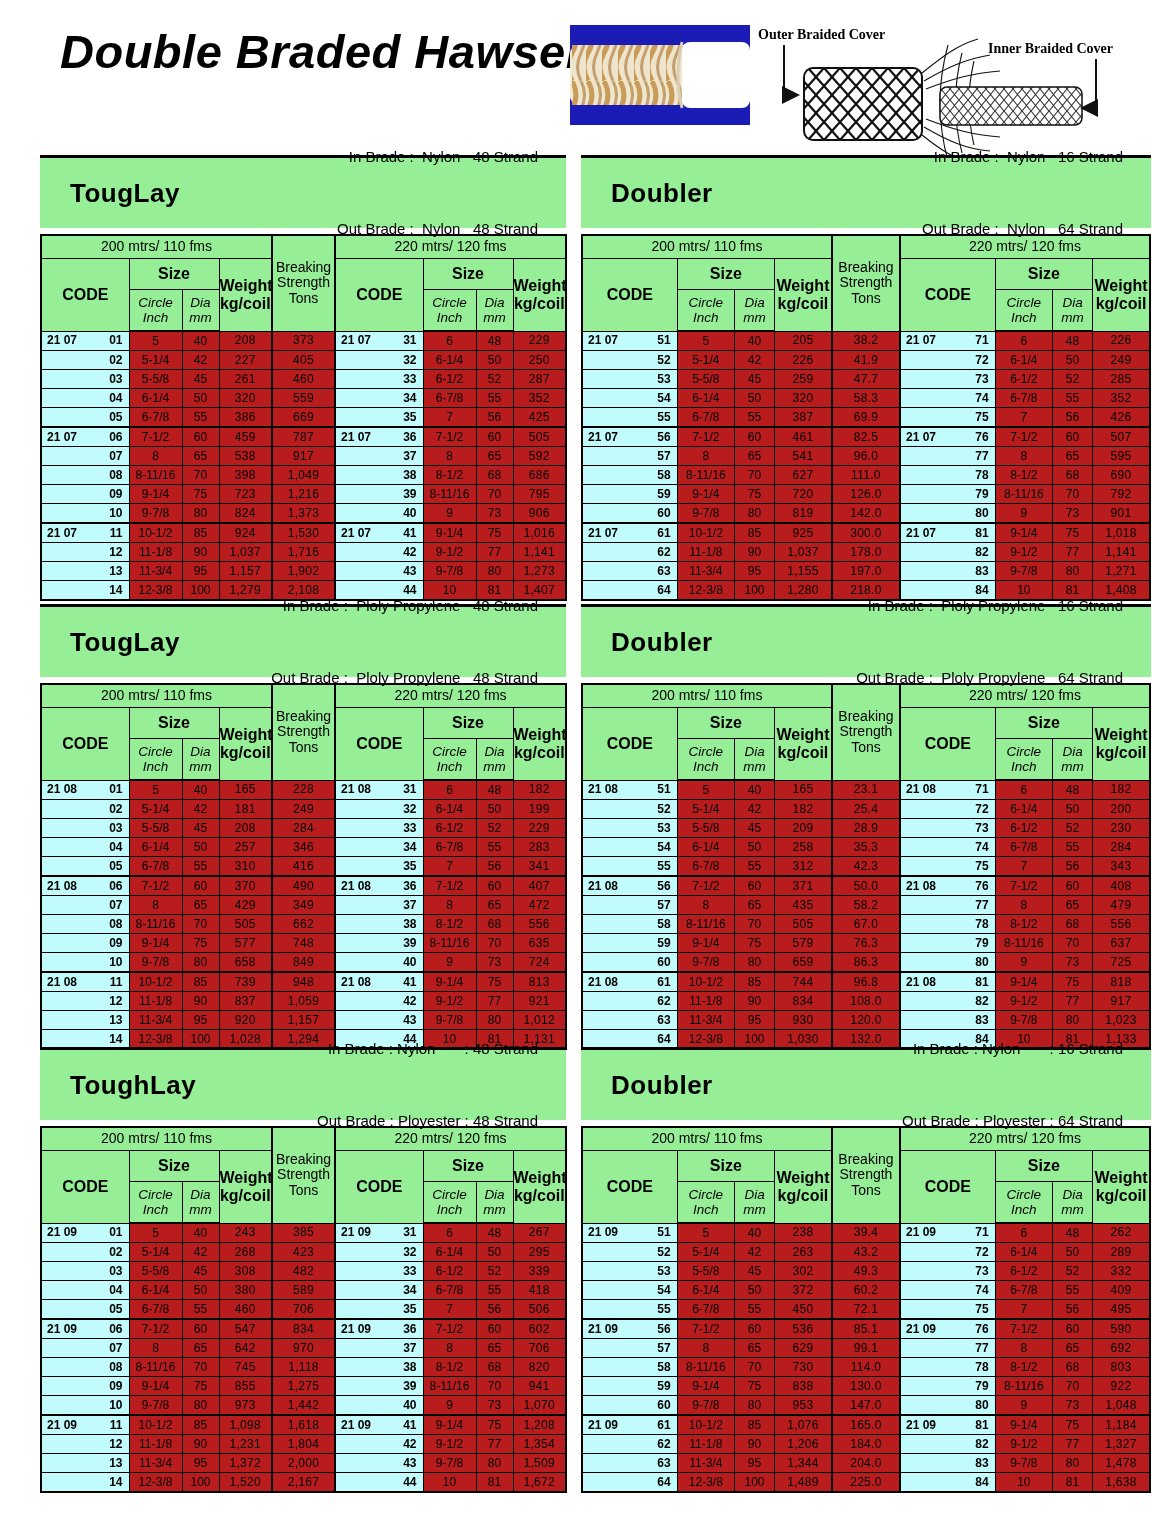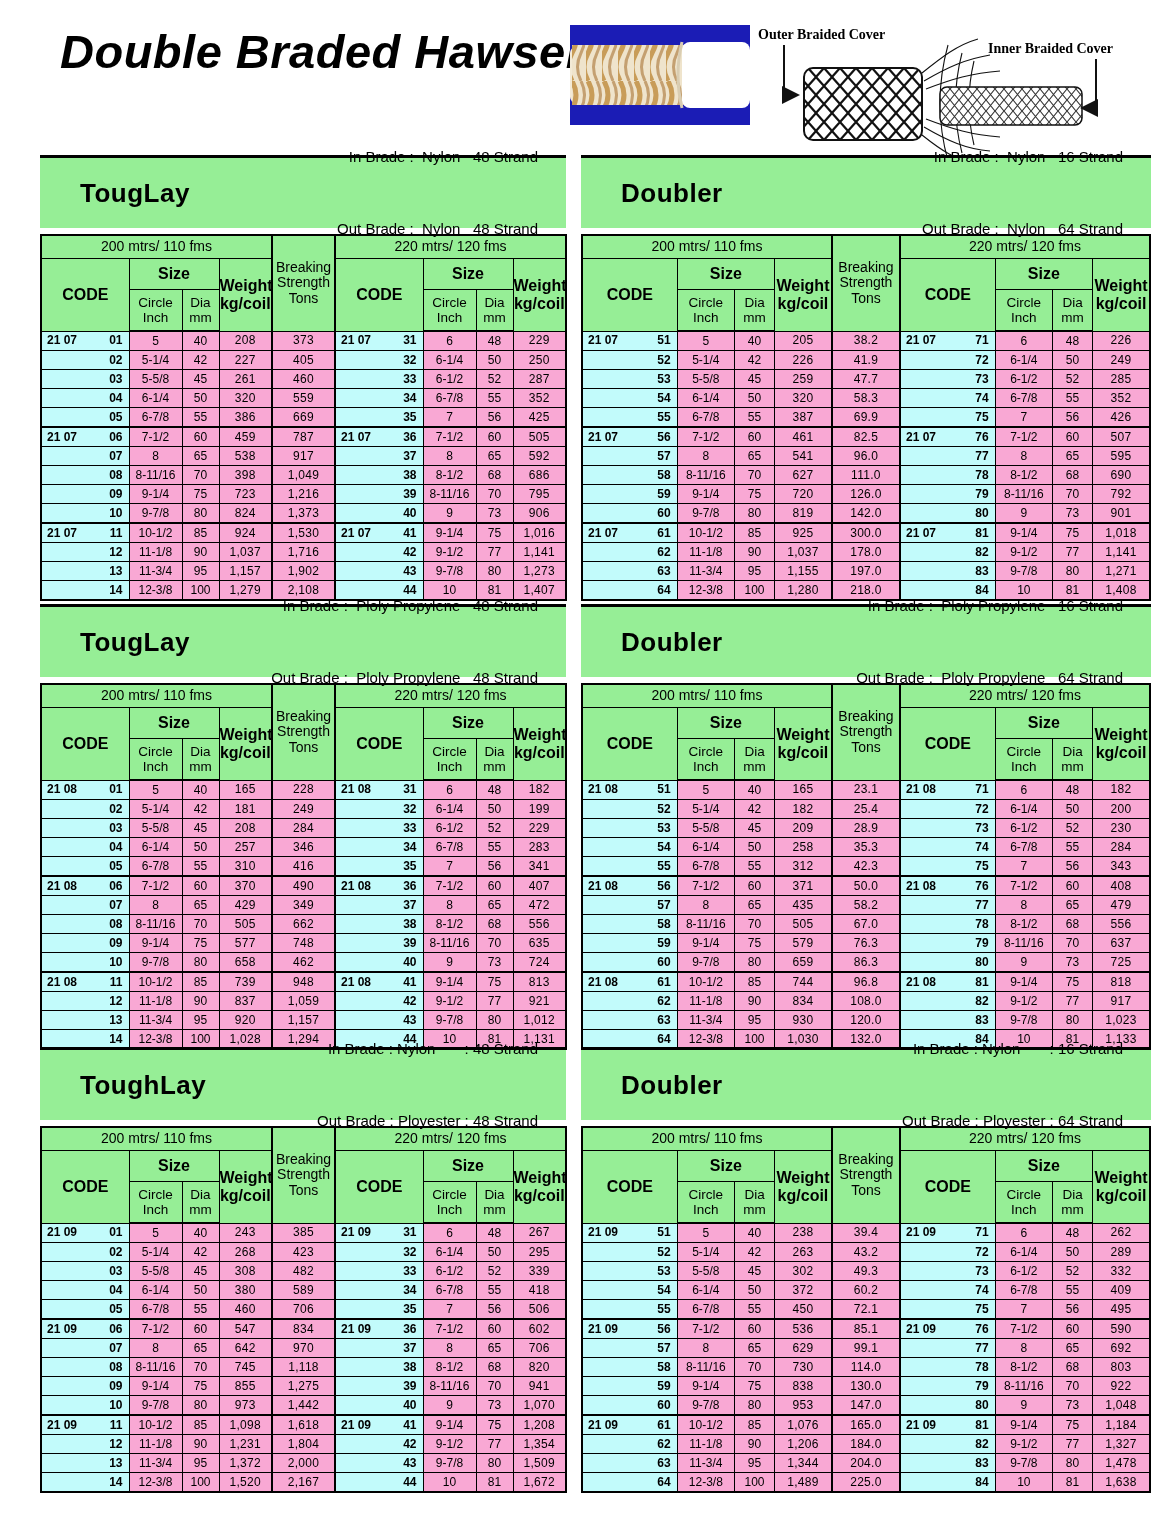--- a/index.html
+++ b/index.html
@@ -17,31 +17,31 @@
   section.ptable{position:absolute;}
   #tables section:nth-of-type(1){left:40px; top:155px; width:526px;}
   #tables section:nth-of-type(2){left:581px;top:155px; width:570px;}
   #tables section:nth-of-type(3){left:40px; top:604px; width:526px;}
   #tables section:nth-of-type(4){left:581px;top:604px; width:570px;}
   #tables section:nth-of-type(5){left:40px; top:1047px;width:526px;}
   #tables section:nth-of-type(6){left:581px;top:1047px;width:570px;}
 
   .band{background:#96EE96;border-top:3px solid #000;height:70px;
         display:flex;align-items:center;margin-bottom:6px;}
-  .band .product{font-size:26px;font-weight:bold;margin-left:40px;letter-spacing:.5px;}
+  .band .product{font-size:26px;font-weight:bold;margin-left:30px;letter-spacing:.5px;}
   .band .brade{margin-left:auto;margin-right:28px;text-align:right;
                font-weight:normal;font-size:15px;line-height:1.6;white-space:pre;}
 
   table.spec{border-collapse:collapse;table-layout:fixed;width:100%;
-             border:2px solid #000;background:#f9a8d4;}
+             border:2px solid #000;background:#b91c1c;}
   .spec th,.spec td{border:1px solid #000;padding:0;text-align:center;vertical-align:middle;}
   .spec thead th{background:#96EE96;font-weight:normal;white-space:pre-line;line-height:1.12;}
   .spec tr.r1 th{height:22px;font-size:14px;}
   .spec tr.r2 th{height:30px;font-size:16px;font-weight:bold;}
-  .spec tr.r3 th{height:40px;font-size:13.5px;}
+  .spec tr.r3 th{height:40px;font-size:13.5px;font-style:italic;}
   .spec thead tr:last-child th{border-bottom:2px solid #000;}
   .spec th.bs-head{font-size:13.5px;}
   .brk{border-left:2px solid #000 !important;border-right:2px solid #000 !important;}
 
   .spec tbody td{height:18px;font-size:12px;line-height:15px;}
   .spec tbody tr.grp td{border-top:2px solid #000;}
   td.code{background:#C2FBFB;font-weight:bold;font-size:15px;
           text-align:right;padding-right:6px;white-space:nowrap;}
   td.code .prefix{float:left;margin-left:5px;}
   td.sz{font-size:11.5px;}
@@ -675,21 +675,21 @@
             <td class="code"><span class="prefix"></span><span class="suffix">39</span></td>
             <td class="sz">8-11/16</td>
             <td class="sz">70</td>
             <td class="num">635</td>
           </tr>
           <tr>
             <td class="code"><span class="prefix"></span><span class="suffix">10</span></td>
             <td class="sz">9-7/8</td>
             <td class="sz">80</td>
             <td class="num">658</td>
-            <td class="num brk">462</td>
+            <td class="num brk">849</td>
             <td class="code"><span class="prefix"></span><span class="suffix">40</span></td>
             <td class="sz">9</td>
             <td class="sz">73</td>
             <td class="num">724</td>
           </tr>
           <tr class="grp">
             <td class="code"><span class="prefix">21 08</span><span class="suffix">11</span></td>
             <td class="sz">10-1/2</td>
             <td class="sz">85</td>
             <td class="num">739</td>

